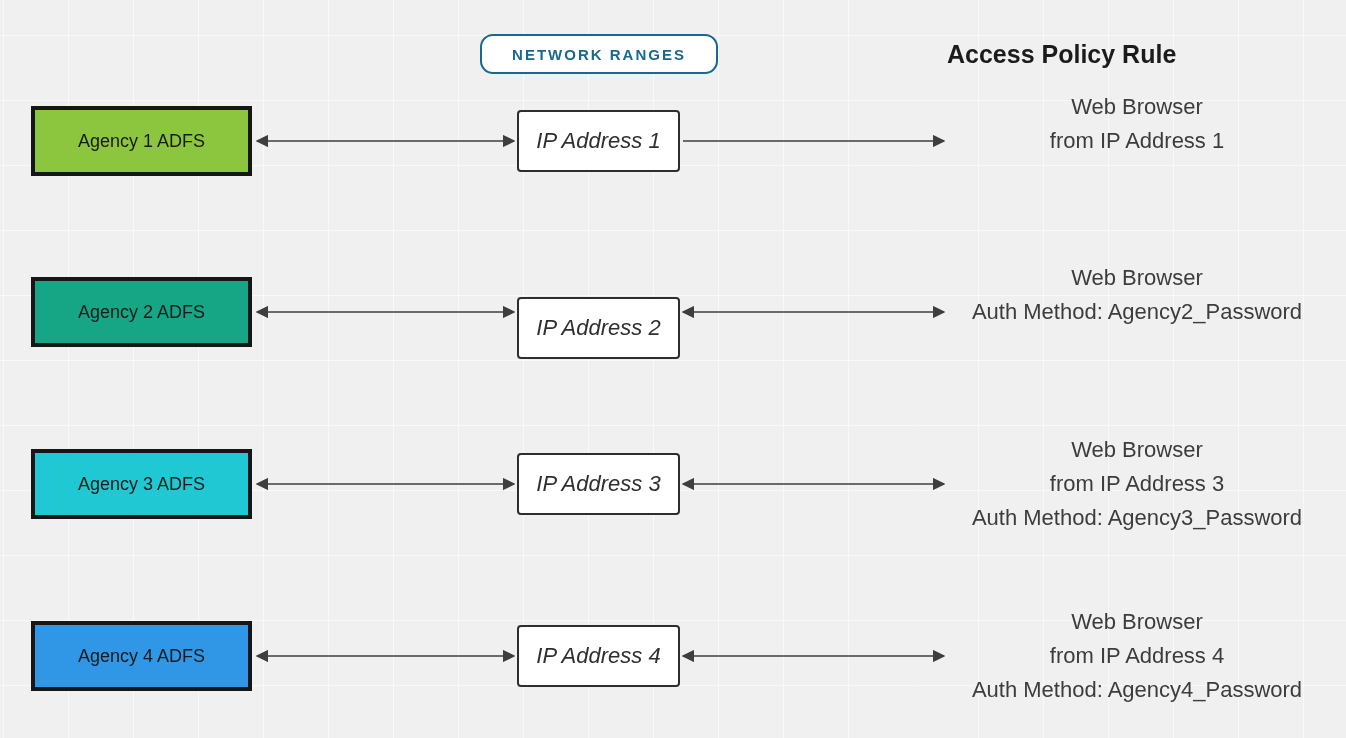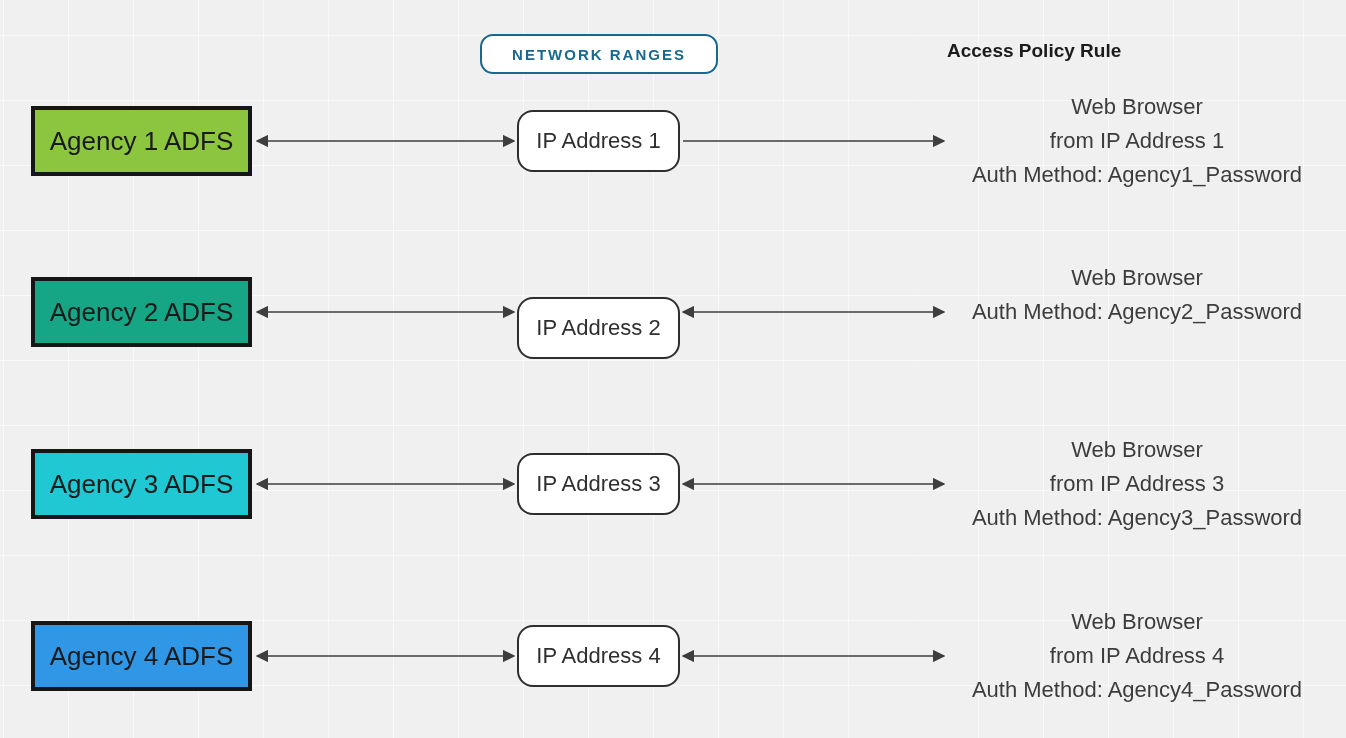--- a/index.html
+++ b/index.html
@@ -25,53 +25,53 @@
   }
   #arrow-layer{
     position:absolute; left:0; top:0; width:1346px; height:738px;
     pointer-events:none;
   }
   .agency-box{
     position:absolute; left:31px; width:221px; height:70px;
     border:4px solid #161616;
     box-sizing:border-box;
     display:flex; align-items:center; justify-content:center;
-    font-size:26px; color:#1a1a1a;
+    font-size:18px; color:#1a1a1a;
     cursor:default;
   }
   .agency-box.r0{top:106px}
   .agency-box.r1{top:277px}
   .agency-box.r2{top:449px}
   .agency-box.r3{top:621px}
   .ip-box{
     position:absolute; left:517px; width:163px; height:62px;
     background:#ffffff;
     border:2px solid #2e2e2e;
-    border-radius:16px;
+    border-radius:4px;
     box-sizing:border-box;
     display:flex; align-items:center; justify-content:center;
-    font-size:22px; color:#2f2f2f;
+    font-size:22px; color:#2f2f2f;font-style:italic;
   }
   .ip-box.r0{top:110px}
   .ip-box.r1{top:297px}
   .ip-box.r2{top:453px}
   .ip-box.r3{top:625px}
   .policy{
     position:absolute; left:947px; width:380px;
     font-size:22px; line-height:34px; color:#3c3c3c;
     white-space:nowrap;
     text-align:center;
   }
   .policy.r0{top:90px}
   .policy.r1{top:261px}
   .policy.r2{top:433px}
   .policy.r3{top:605px}
   .policy-title{
     position:absolute; left:947px; top:40px;
-    font-size:19px; font-weight:bold; color:#1b1b1b;
+    font-size:25px; font-weight:bold; color:#1b1b1b;
   }
   .badge{
     position:absolute; left:480px; top:34px; width:238px; height:40px;
     background:#ffffff;
     border:2px solid #17698f;
     border-radius:13px;
     box-sizing:border-box;
     display:flex; align-items:center; justify-content:center;
     font-size:15px; font-weight:bold; letter-spacing:2px;
     color:#17698f;
@@ -104,21 +104,20 @@
     </svg>
 
   <div class="badge">NETWORK RANGES</div>
   <div class="policy-title">Access Policy Rule</div>
 
   <div class="agency-box r0" style="background: rgb(140, 198, 63);">Agency 1 ADFS</div>
   <div class="ip-box r0">IP Address 1</div>
   <div class="policy r0">
     <div>Web Browser</div>
     <div>from IP Address 1</div>
-    <div>Auth Method: Agency1_Password</div>
   </div>
 
   <div class="agency-box r1" style="background: rgb(22, 166, 133);">Agency 2 ADFS</div>
   <div class="ip-box r1">IP Address 2</div>
   <div class="policy r1">
     <div>Web Browser</div>
     <div>Auth Method: Agency2_Password</div>
   </div>
 
   <div class="agency-box r2" style="background: rgb(31, 200, 210);">Agency 3 ADFS</div>

